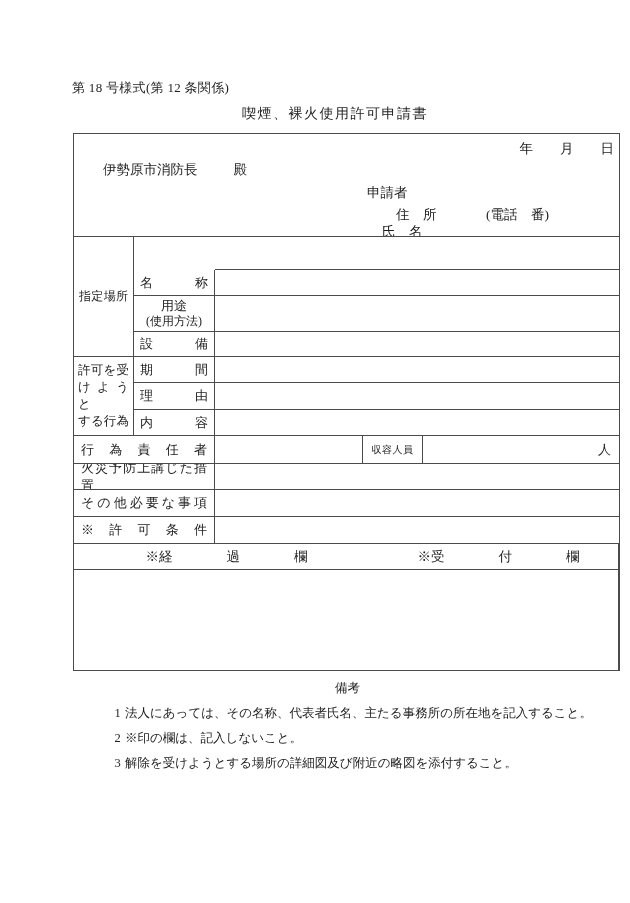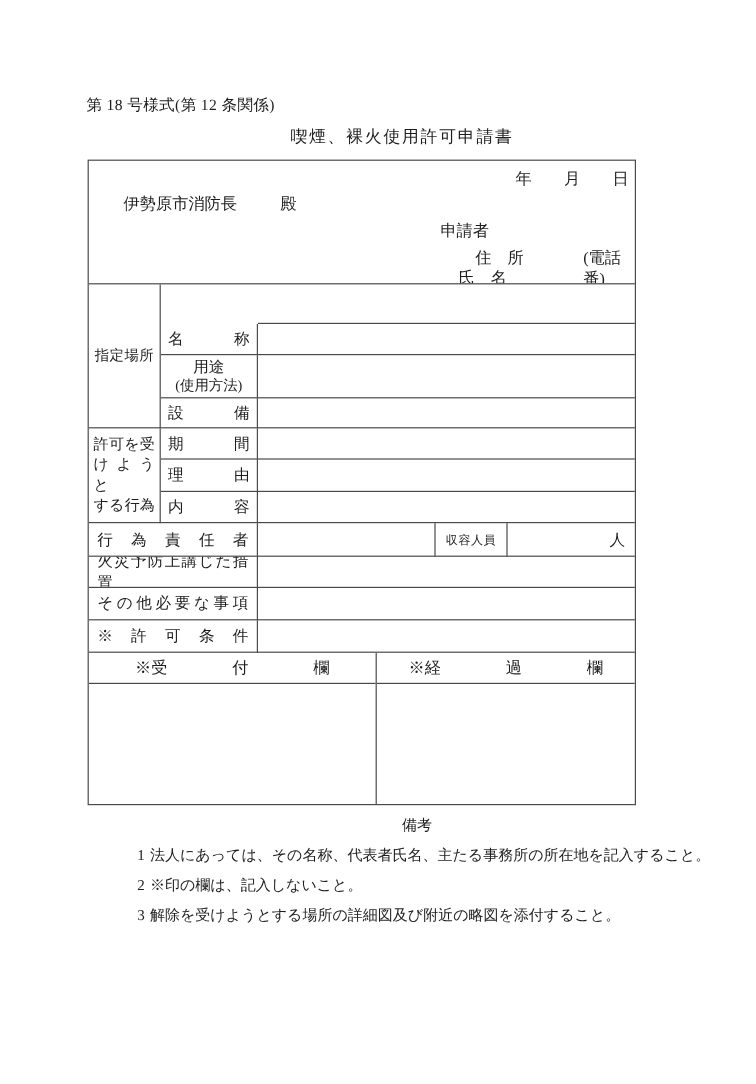--- a/index.html
+++ b/index.html
@@ -19,21 +19,21 @@
     position:absolute;left:72px;top:79px;
     font-size:13px;letter-spacing:.3px;
   }
   .doc-title{
     position:absolute;left:242px;top:105px;
     font-size:14px;letter-spacing:1.5px;
   }
   
   .form{
     position:absolute;left:73px;top:133px;
-    width:457px;height:538px;
+    width:547px;height:538px;
     box-sizing:border-box;
     border:1px solid var(--line);
     display:grid;
     grid-template-columns:60px 81px 148px 60px 1fr;
     grid-template-rows:103px 33px 26px 36px 25px 26px 27px 26px 28px 26px 27px 27px 126px;
   }
   .form *{box-sizing:border-box;}
   .cell{
     border-right:1px solid var(--line);
     border-bottom:1px solid var(--line);
@@ -176,26 +176,26 @@
       <span>その他必要な事項</span>
     </div>
   <div class="cell nr v-sonota"></div>
 
   <div class="cell jl labw l-kyoka">
       <span>※許可条件</span>
     </div>
   <div class="cell nr v-kyoka"></div>
 
   <div class="cell nr nb c-bottom">
+    <div class="box box-prog">
+      <div class="box-head">※経　　　　過　　　　欄</div>
+      <div class="box-body"></div>
+    </div>
     <div class="box box-recv">
       <div class="box-head">※受　　　　付　　　　欄</div>
-      <div class="box-body"></div>
-    </div>
-    <div class="box box-prog">
-      <div class="box-head">※経　　　　過　　　　欄</div>
       <div class="box-body"></div>
     </div>
   </div>
 
 </div>
 
 <div class="notes">
   <div class="head">備考</div>
   <div class="note-item">
     <span class="num">1</span>

